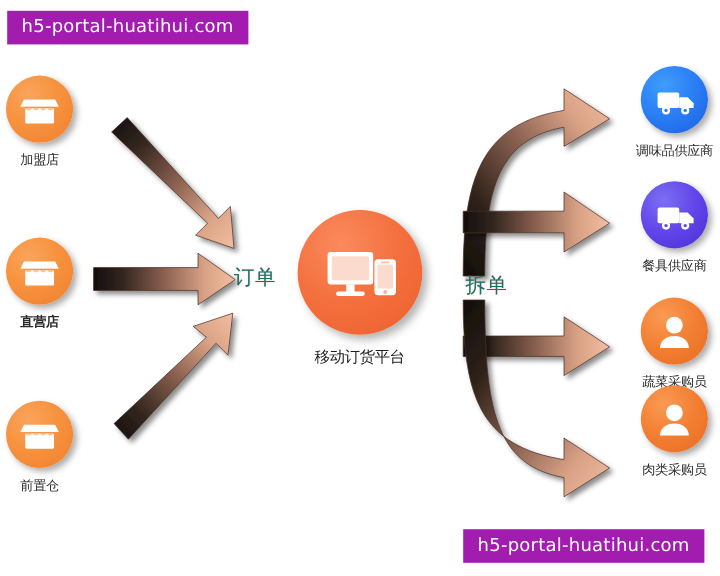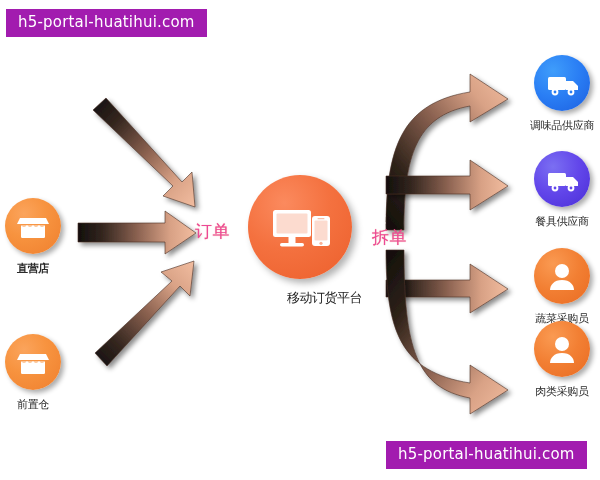--- a/index.html
+++ b/index.html
@@ -75,21 +75,21 @@
   .bubble.orange-d {
     background: radial-gradient(circle at 34% 28%, #fa9a52 0%, #f27f33 48%, #e96b22 100%);
   }
 
   
   #center-node {
     position: absolute;
     left: 237px;
     top: 175px;
     width: 125px;
-    text-align: right;
+    text-align: center;
   }
   #center-node .bubble-lg {
     width: 104px;
     height: 104px;
     border-radius: 50%;
     margin: 0 auto;
     background: radial-gradient(circle at 35% 27%, #fb8a5e 0%, #f4713f 45%, #ec5f2c 100%);
     box-shadow: 4px 4px 7px rgba(0,0,0,0.3);
     position: relative;
   }
@@ -100,29 +100,29 @@
     font-family: "DejaVu Sans", sans-serif;
     white-space: nowrap;
     letter-spacing: -0.5px;
     filter: blur(0.5px);
   }
 
   
   .flow-label {
     position: absolute;
     font-size: 17px;
-    color: #ec4899;
+    color: #0f766e;
     font-family: Liberation Serif, serif;
     white-space: nowrap;
     letter-spacing: 0.5px;
     text-shadow: 0 0 1px rgba(232,64,14,0.5);
     text-align: center;
   }
   #label-order { left: 195px; top: 220px; }
-  #label-split { left: 372px; top: 226px; }
+  #label-split { left: 388px; top: 226px; }
 
   
   #arrows {
     position: absolute;
     left: 0; top: 0;
     width: 600px;
     height: 480px;
     pointer-events: none;
   }
 </style>
@@ -220,20 +220,30 @@
         <circle cx="73" cy="68.3" r="1.6" fill="#f4713f" opacity="0.55"></circle>
         <rect x="69.5" y="43" width="7" height="1.3" rx="0.65" fill="#f4713f" opacity="0.45"></rect>
       </svg>
     </div>
     <div class="caption">移动订货平台</div>
   </div>
 
   <div class="flow-label" id="label-order">订单</div>
   <div class="flow-label" id="label-split">拆单</div>
 
+  <div class="node" style="left:0px; top:63px;">
+    <div class="bubble orange">
+      <svg width="56" height="56" viewBox="0 0 56 56">
+        <path d="M15 20 h26 l3 6 h-32 z" fill="#ffffff"></path>
+        <rect x="16" y="27" width="24" height="13" rx="1.2" fill="#ffffff"></rect>
+        <path d="M16 27 q3 4 6 0 q3 4 6 0 q3 4 6 0 q3 4 6 0 v-1 h-24 z" fill="#f7933f" opacity="0.55"></path>
+      </svg>
+    </div>
+    <div class="caption">加盟店</div>
+  </div>
 
   <div class="node" style="left:0px; top:198px;font-weight:bold;">
     <div class="bubble orange">
       <svg width="56" height="56" viewBox="0 0 56 56">
         <path d="M15 20 h26 l3 6 h-32 z" fill="#ffffff"></path>
         <rect x="16" y="27" width="24" height="13" rx="1.2" fill="#ffffff"></rect>
         <path d="M16 27 q3 4 6 0 q3 4 6 0 q3 4 6 0 q3 4 6 0 v-1 h-24 z" fill="#f7933f" opacity="0.55"></path>
       </svg>
     </div>
     <div class="caption">直营店</div>

